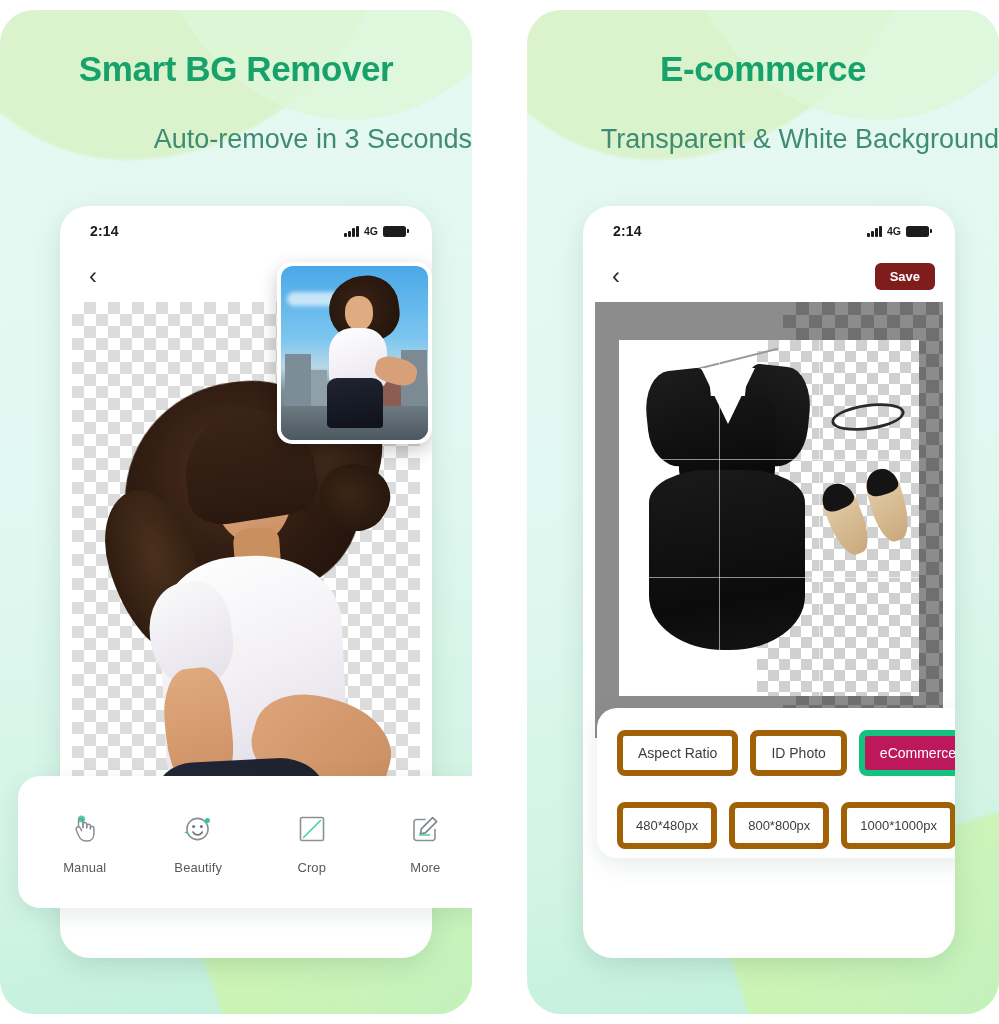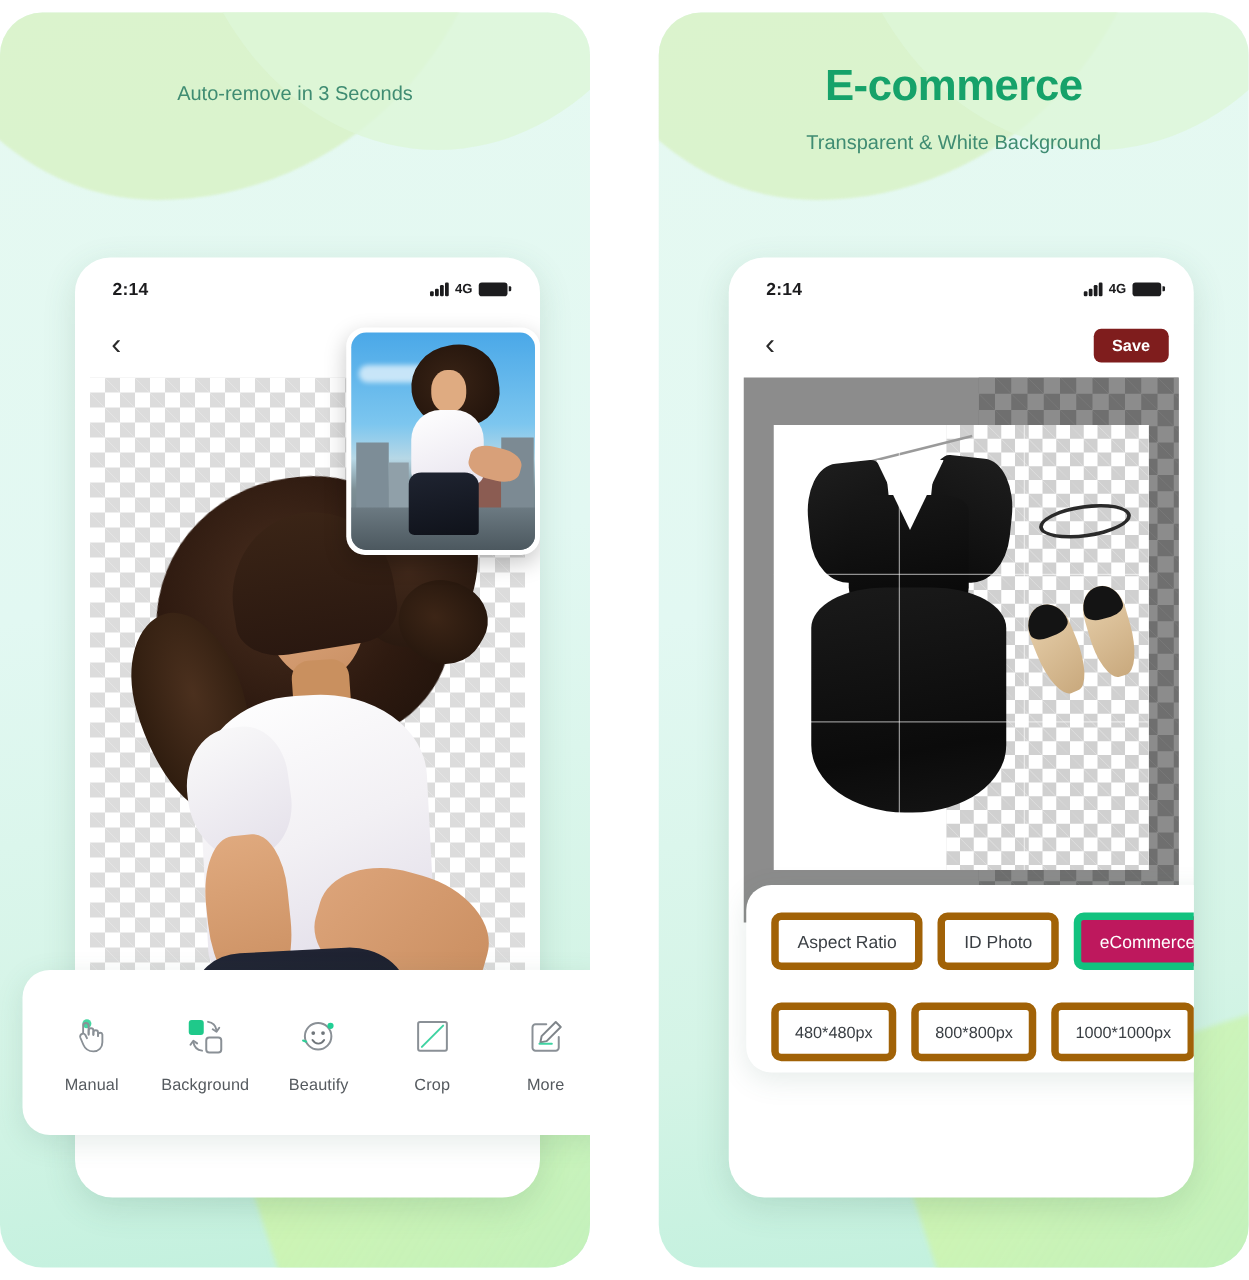--- a/index.html
+++ b/index.html
@@ -65,25 +65,26 @@
     padding-top: 40px;
   }
   .promo-title {
     font-size: 35px;
     font-weight: 800;
     letter-spacing: -0.4px;
     color: #16a26a;
     line-height: 1.1;
   }
   .promo-subtitle {
-    margin-top: 16px;
-    font-size: 16px;
+    margin-top: 34px;
+    font-size: 27px;
     font-weight: 400;
     color: #3f8c72;
     line-height: 1.2;
+    text-align: right;
   }
 
   
   .phone {
     position: absolute;
     z-index: 6;
     left: 60px;
     top: 196px;
     width: 372px;
     height: 752px;
@@ -519,20 +520,21 @@
 <body>
 
 <div class="stage">
 
   <section class="promo-card">
     <div class="blob-a"></div>
     <div class="blob-b"></div>
     <div class="blob-bottom"></div>
 
     <div class="heading-wrap">
+      <h1 class="promo-title">Smart BG Remover</h1>
       <p class="promo-subtitle">Auto-remove in 3 Seconds</p>
     </div>
 
     <div class="shadow-foot"></div>
 
     <div class="phone">
 
       <div class="statusbar">
         <span class="status-time">2:14</span>
         <span class="status-right">
@@ -594,33 +596,20 @@
             <circle cx="13.5" cy="7" r="3.6" fill="#27cf92" opacity=".85"></circle>
             <path d="M10.5 14.5V8.6a2.2 2.2 0 0 1 4.4 0v7.2" stroke="#8a9096" stroke-width="1.5" fill="none" stroke-linecap="round"></path>
             <path d="M14.9 15.1v-2.6a1.9 1.9 0 0 1 3.8 0v3" stroke="#8a9096" stroke-width="1.5" fill="none" stroke-linecap="round"></path>
             <path d="M18.7 16v-2a1.85 1.85 0 0 1 3.7 0v2.3" stroke="#8a9096" stroke-width="1.5" fill="none" stroke-linecap="round"></path>
             <path d="M22.4 16.9v-1.3a1.8 1.8 0 0 1 3.5 0v6.2c0 4.4-3 7.3-7.2 7.3-4.4 0-6.6-2-8-5.3l-2.4-5.6c-.6-1.5.2-2.8 1.6-3.2 1-.3 1.9.1 2.4 1l1.3 2.6" stroke="#8a9096" stroke-width="1.5" fill="none" stroke-linecap="round" stroke-linejoin="round"></path>
           </svg>
         </span>
         <span class="tlabel">Manual</span>
       </div>
 
-      <div class="tool">
-        <span class="glyph">
-          <svg width="34" height="34" viewBox="0 0 34 34" fill="none">
-            <rect x="4" y="4" width="12" height="12" rx="2.4" fill="#1fc98a"></rect>
-            <rect x="18" y="18" width="12" height="12" rx="2.4" stroke="#8a9096" stroke-width="1.6" fill="none"></rect>
-            <path d="M19.5 5.5c4 .5 6 3 6.6 6.4" stroke="#8a9096" stroke-width="1.6" fill="none" stroke-linecap="round"></path>
-            <path d="M28.4 10.2l-2.2 3.2-3-2" stroke="#8a9096" stroke-width="1.6" fill="none" stroke-linecap="round" stroke-linejoin="round"></path>
-            <path d="M14.6 28.5c-4-.5-6.2-3-6.8-6.4" stroke="#8a9096" stroke-width="1.6" fill="none" stroke-linecap="round"></path>
-            <path d="M5.4 23.8l2.3-3.2 3 2.1" stroke="#8a9096" stroke-width="1.6" fill="none" stroke-linecap="round" stroke-linejoin="round"></path>
-          </svg>
-        </span>
-        <span class="tlabel">Background</span>
-      </div>
 
 
       <div class="tool">
         <span class="glyph">
           <svg width="34" height="34" viewBox="0 0 34 34" fill="none">
             <circle cx="16.5" cy="17" r="10.6" stroke="#8a9096" stroke-width="1.6" fill="none"></circle>
             <circle cx="12.6" cy="14.4" r="1.5" fill="#6f757a"></circle>
             <circle cx="20.4" cy="14.4" r="1.5" fill="#6f757a"></circle>
             <path d="M12 20c1.3 2 3 2.9 4.7 2.9 1.8 0 3.4-.9 4.6-2.9" stroke="#6f757a" stroke-width="1.6" fill="none" stroke-linecap="round"></path>
             <circle cx="26.4" cy="8.6" r="2.5" fill="#22cf95"></circle>

